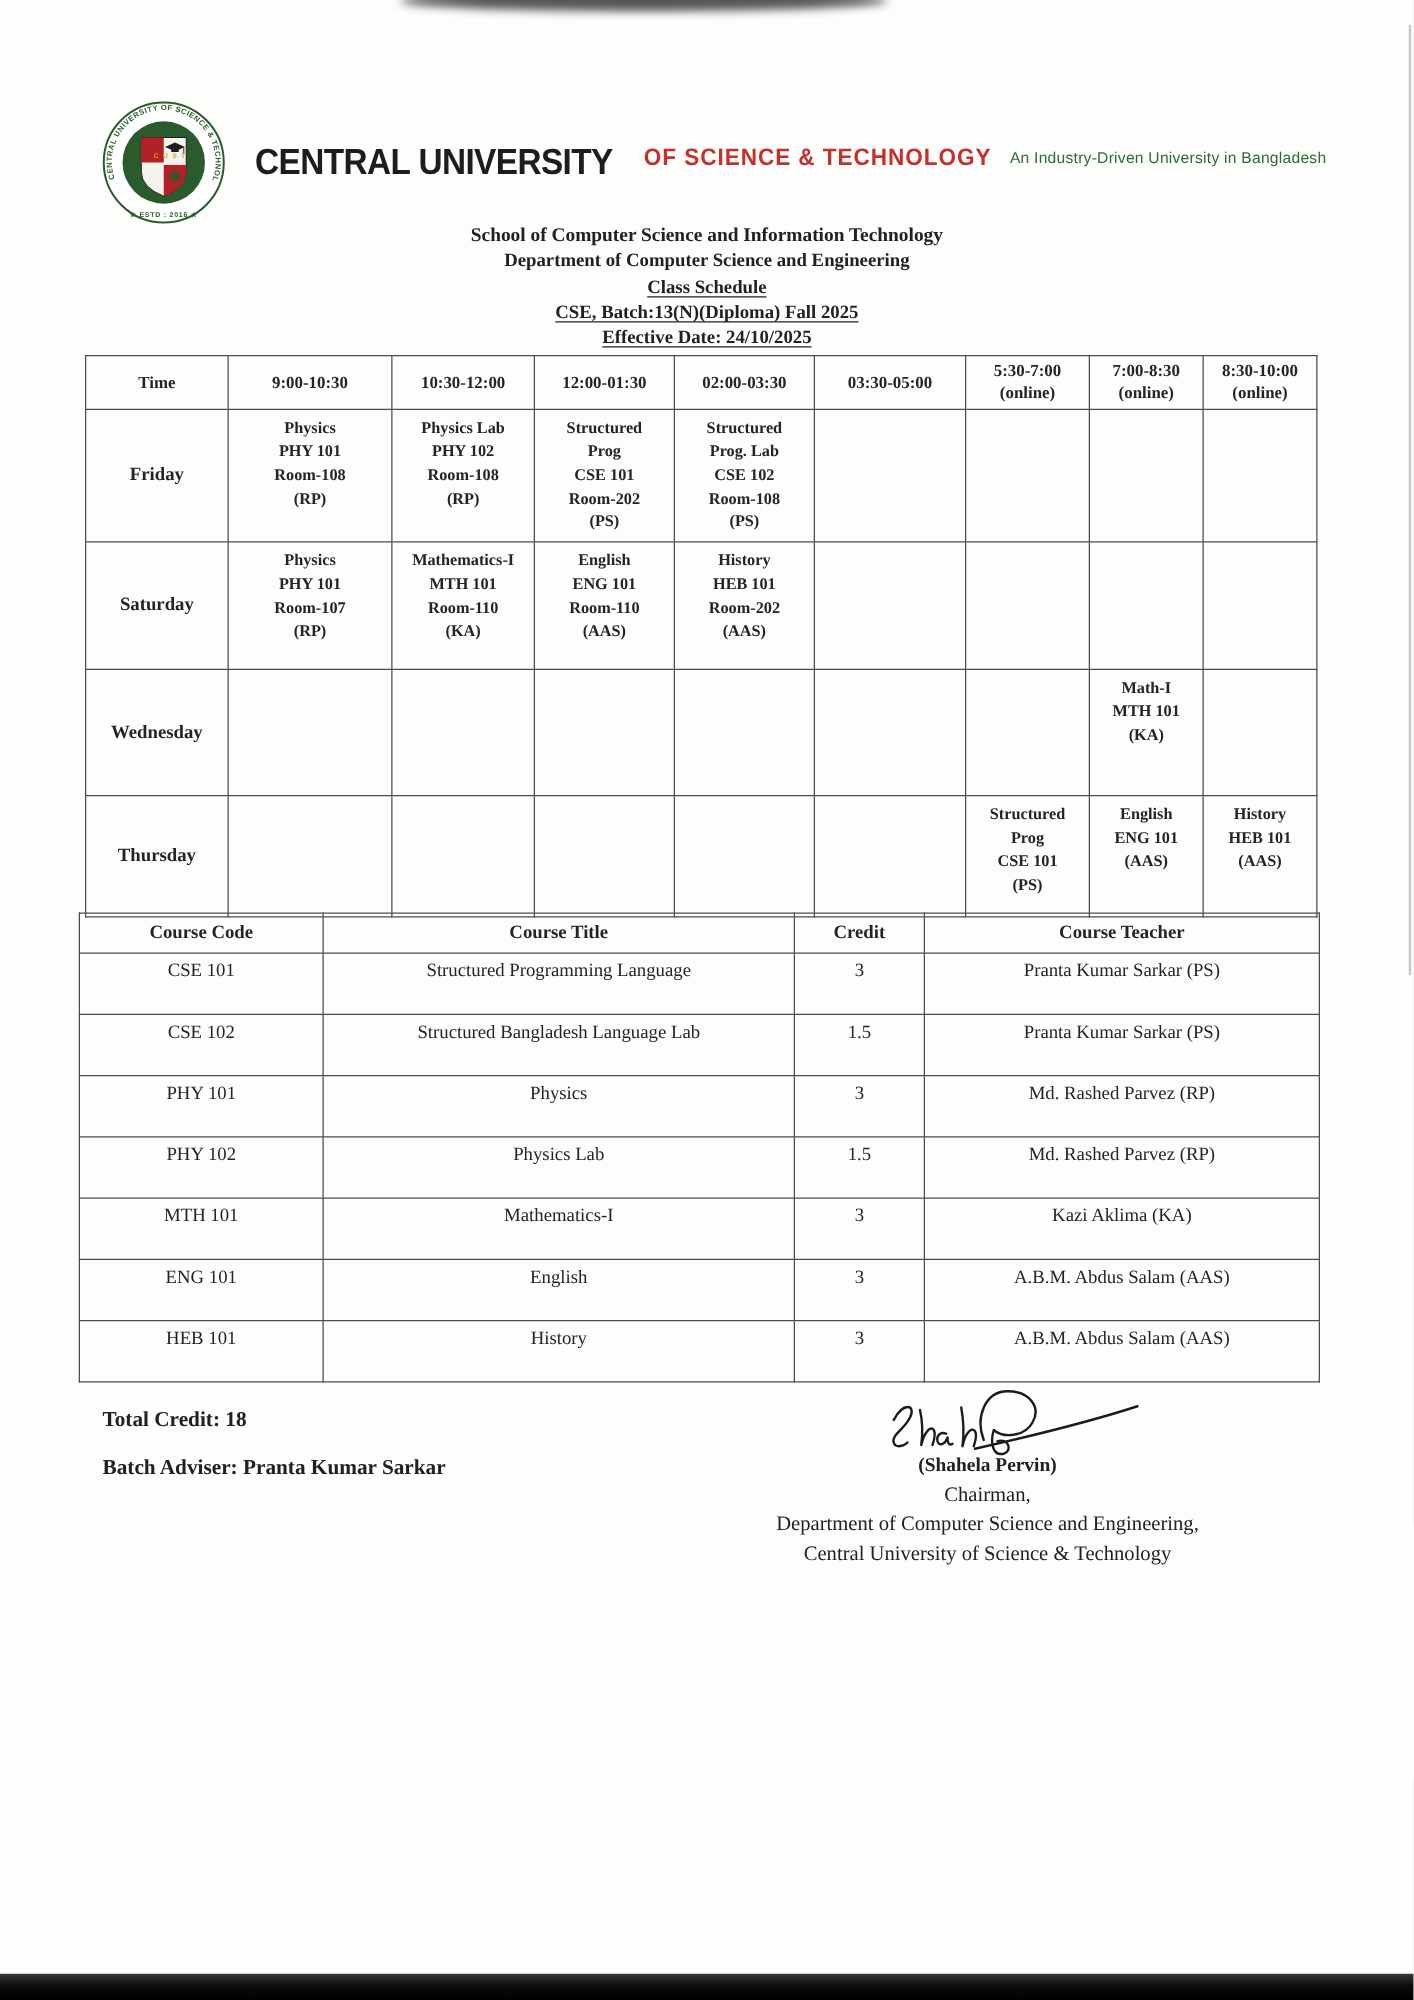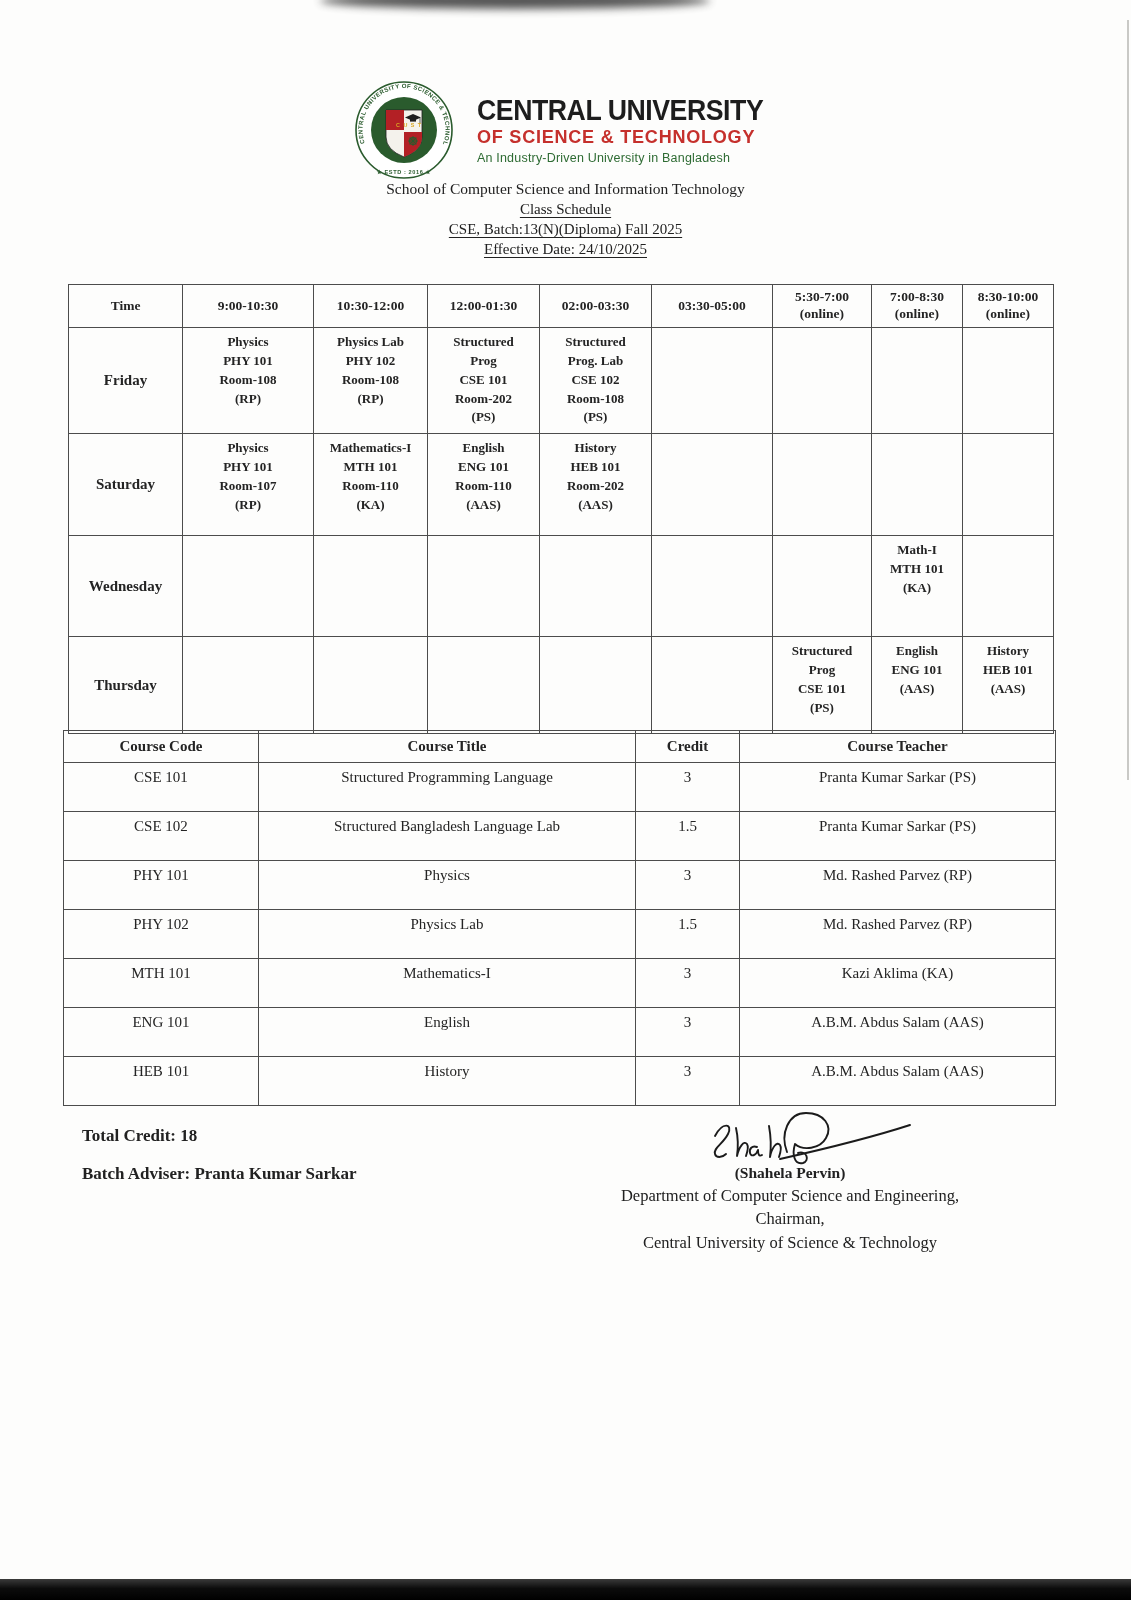--- a/index.html
+++ b/index.html
@@ -25,39 +25,39 @@
     position:absolute;top:20px;right:2px;width:2px;height:760px;
     background:#c9c9c6;
   }
 
   
   .brand-row{
     position:absolute;top:80px;left:0;width:100%;
     display:flex;justify-content:center;align-items:center;gap:12px;
   }
   .seal{width:122px;height:100px;flex:0 0 auto;}
-  .brand-text{display:flex;flex-direction:column;align-items:flex-start;line-height:1.04;}
+  .brand-text{display:flex;align-items:flex-start;line-height:1.04;}
   .brand-line1{
     font-family:"Liberation Sans","DejaVu Sans",sans-serif;
     font-weight:bold;font-size:29px;letter-spacing:-.5px;color:#1d1d1d;
     transform:scaleX(.92);transform-origin:left;
   }
   .brand-line2{
     font-family:"Liberation Sans","DejaVu Sans",sans-serif;
     font-weight:bold;font-size:19px;letter-spacing:.8px;color:#c5302c;
     transform:scaleX(.95);transform-origin:left;margin-top:2px;
   }
   .brand-tagline{
     font-family:"Liberation Sans","DejaVu Sans",sans-serif;
     font-size:12.5px;color:#2e6b33;margin-top:5px;letter-spacing:.2px;
   }
 
   .doc-titles{
     position:absolute;top:180px;left:0;width:100%;
-    text-align:center;font-weight:normal;
+    text-align:center;font-weight:bold;
   }
   .doc-titles .t1{font-size:15.5px;margin-bottom:3px;}
   .doc-titles .t2{font-size:15px;margin-bottom:4px;}
   .doc-titles .u{
     font-size:15px;margin-bottom:3px;
     text-decoration:underline;text-underline-offset:3px;text-decoration-thickness:1.4px;text-align:center;
   }
 
   
   table{border-collapse:collapse;table-layout:fixed;}
@@ -141,20 +141,21 @@
     </svg>
     <div class="brand-text">
       <span class="brand-line1">CENTRAL UNIVERSITY</span>
       <span class="brand-line2">OF SCIENCE &amp; TECHNOLOGY</span>
       <span class="brand-tagline">An Industry-Driven University in Bangladesh</span>
     </div>
   </div>
 
   <div class="doc-titles">
     <div class="t1">School of Computer Science and Information Technology</div>
+    <div class="t2">Department of Computer Science and Engineering</div>
     <div class="u">Class Schedule</div>
     <div class="u">CSE, Batch:13(N)(Diploma) Fall 2025</div>
     <div class="u">Effective Date: 24/10/2025</div>
   </div>
 
   <table class="timetable">
     <colgroup>
       <col style="width:114px">
         <col style="width:131px">
         <col style="width:114px">
@@ -335,20 +336,20 @@
       <g fill="none" stroke="#1b1b1b" stroke-width="1.9" stroke-linecap="round" stroke-linejoin="round">
         <path d="M30,44 C38,29 48,32 43,42 C38,52 28,56 30,62 C31,66 37,66 41,62"></path>
         <path d="M51,36 C53,45 53,57 52,64 C54,55 59,48 62,52 C64,55 62,61 61,64"></path>
         <path d="M72,55 C67,53 64,57 65,61 C66,65 71,64 73,58 C73,62 74,65 77,63"></path>
         <path d="M84,34 C86,45 86,57 85,65 C87,55 92,49 95,53 C97,56 95,62 94,65"></path>
         <path d="M102,60 C95,42 103,21 121,21 C139,21 148,34 141,46 C135,57 118,59 110,52 C107,62 109,73 118,71 C125,69 122,58 113,61"></path>
         <path d="M95,67 C135,58 185,46 225,33"></path>
       </g>
     </svg>
     <div class="sig-name">(Shahela Pervin)</div>
+    <div>Chairman,</div>
     <div>Department of Computer Science and Engineering,</div>
-    <div>Chairman,</div>
     <div>Central University of Science &amp; Technology</div>
   </div>
 
   <div class="right-edge-line"></div>
   <div class="bottom-strip"></div>
 </div>
 
 </body></html>

